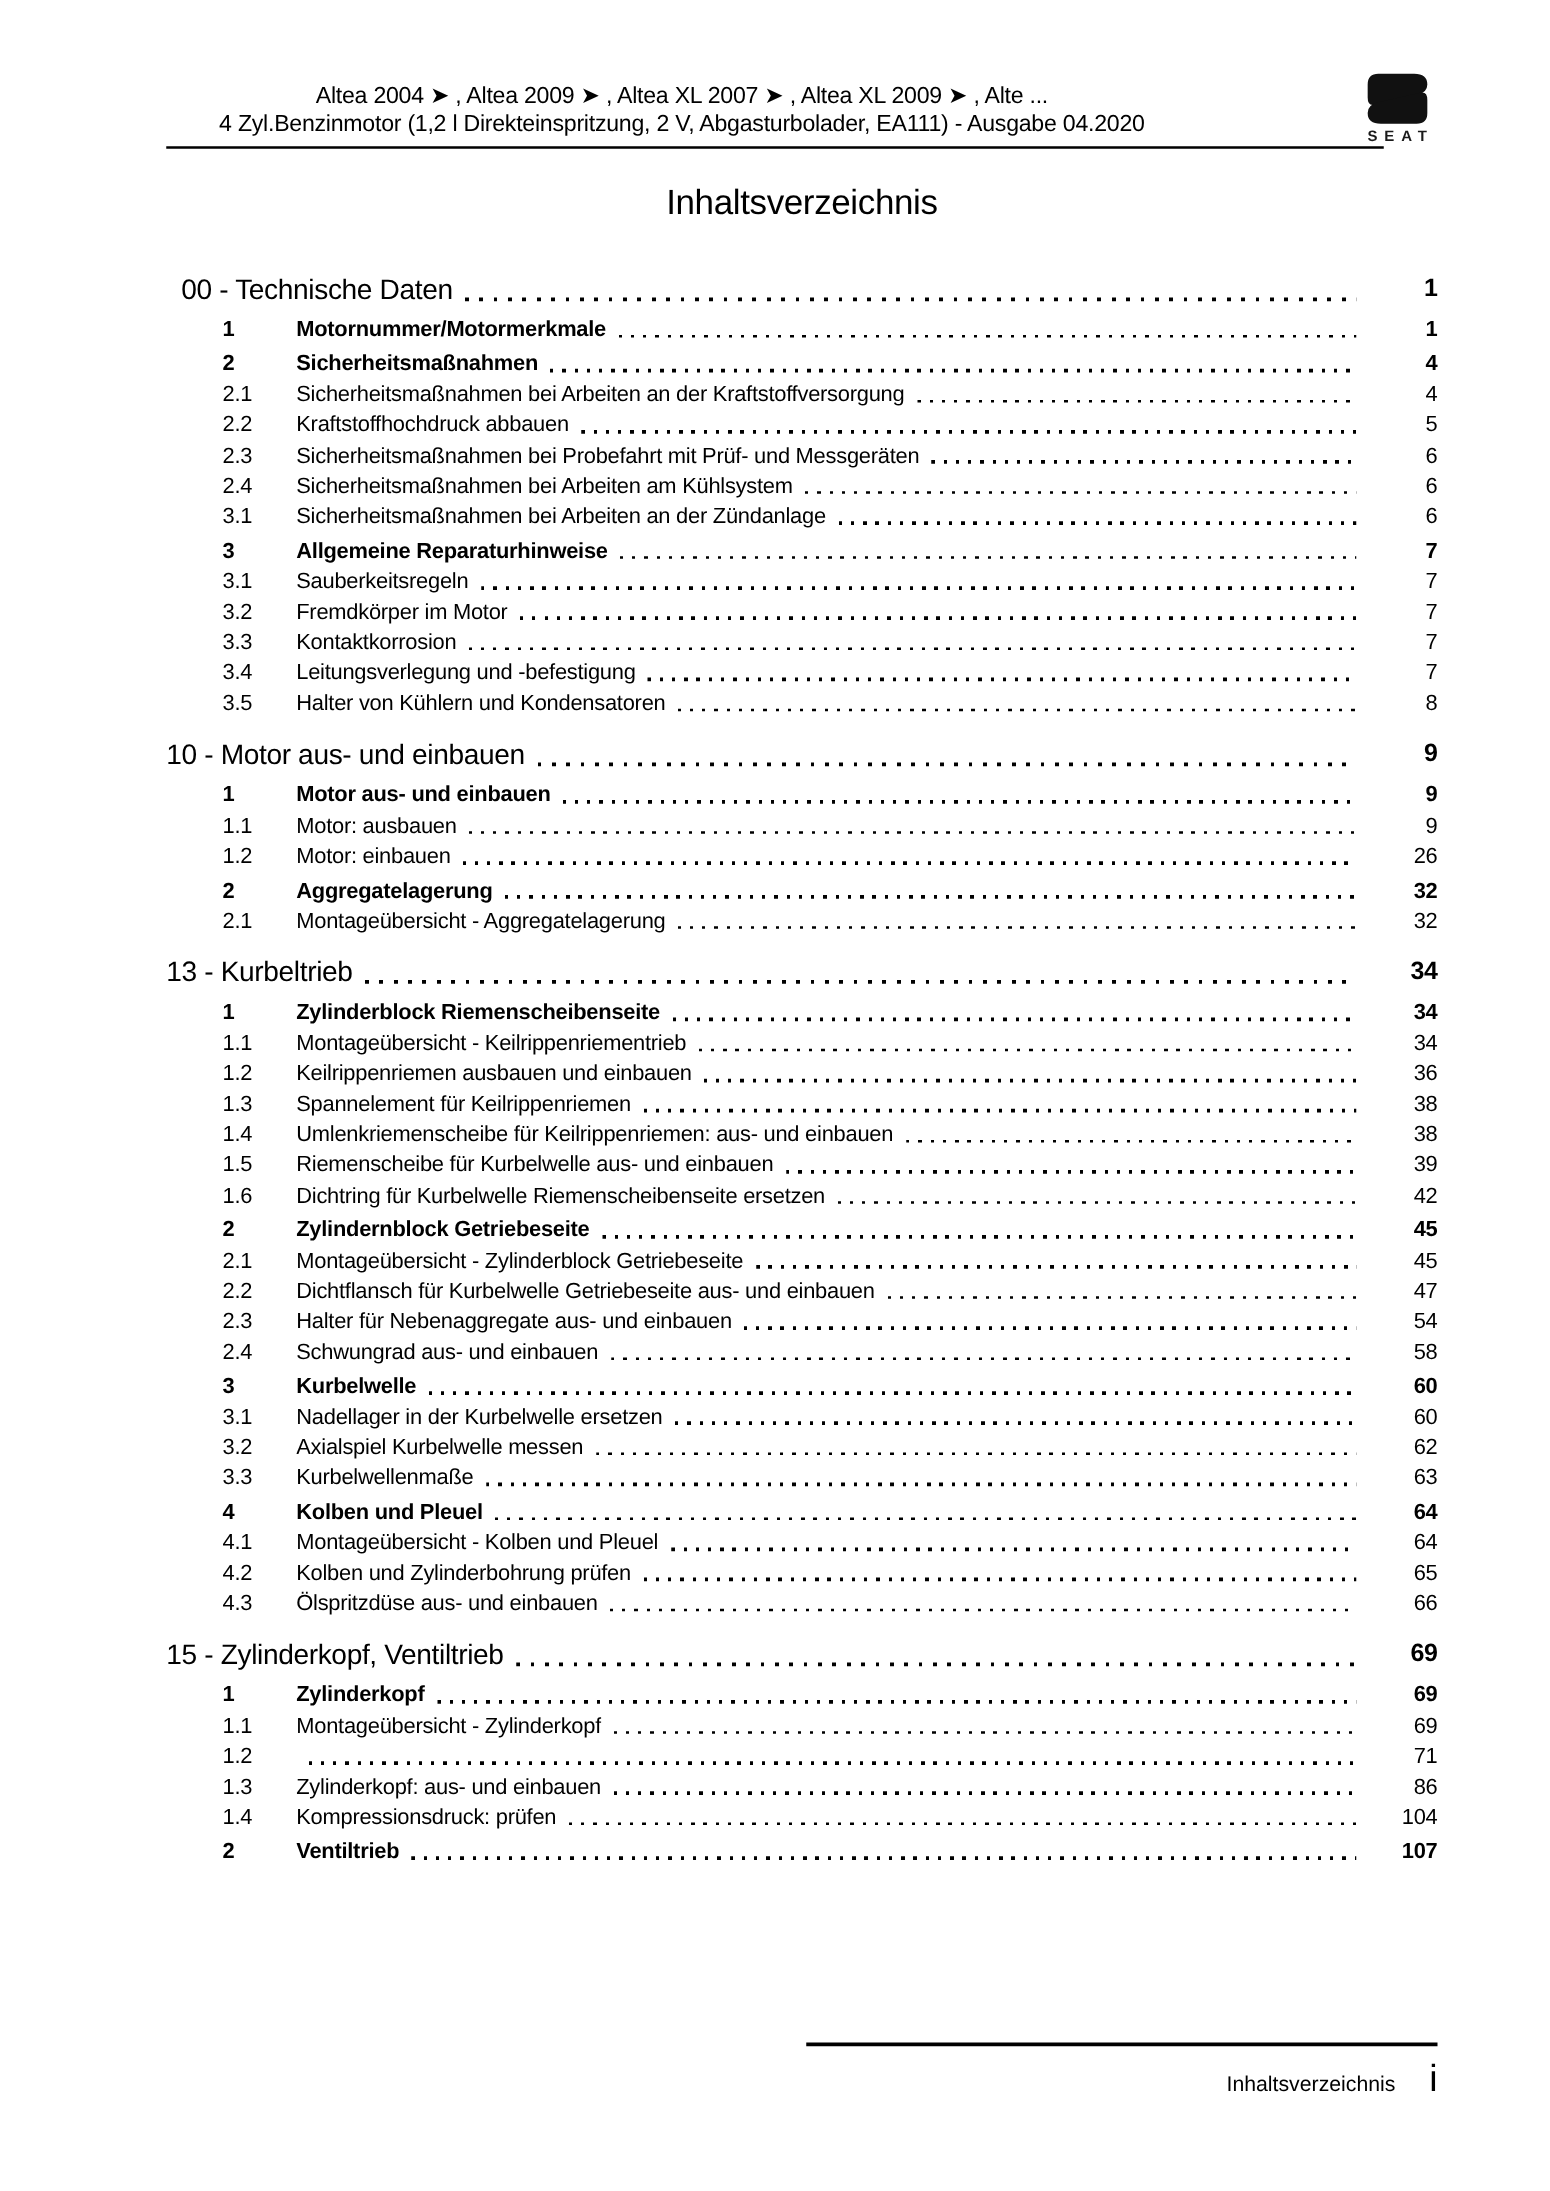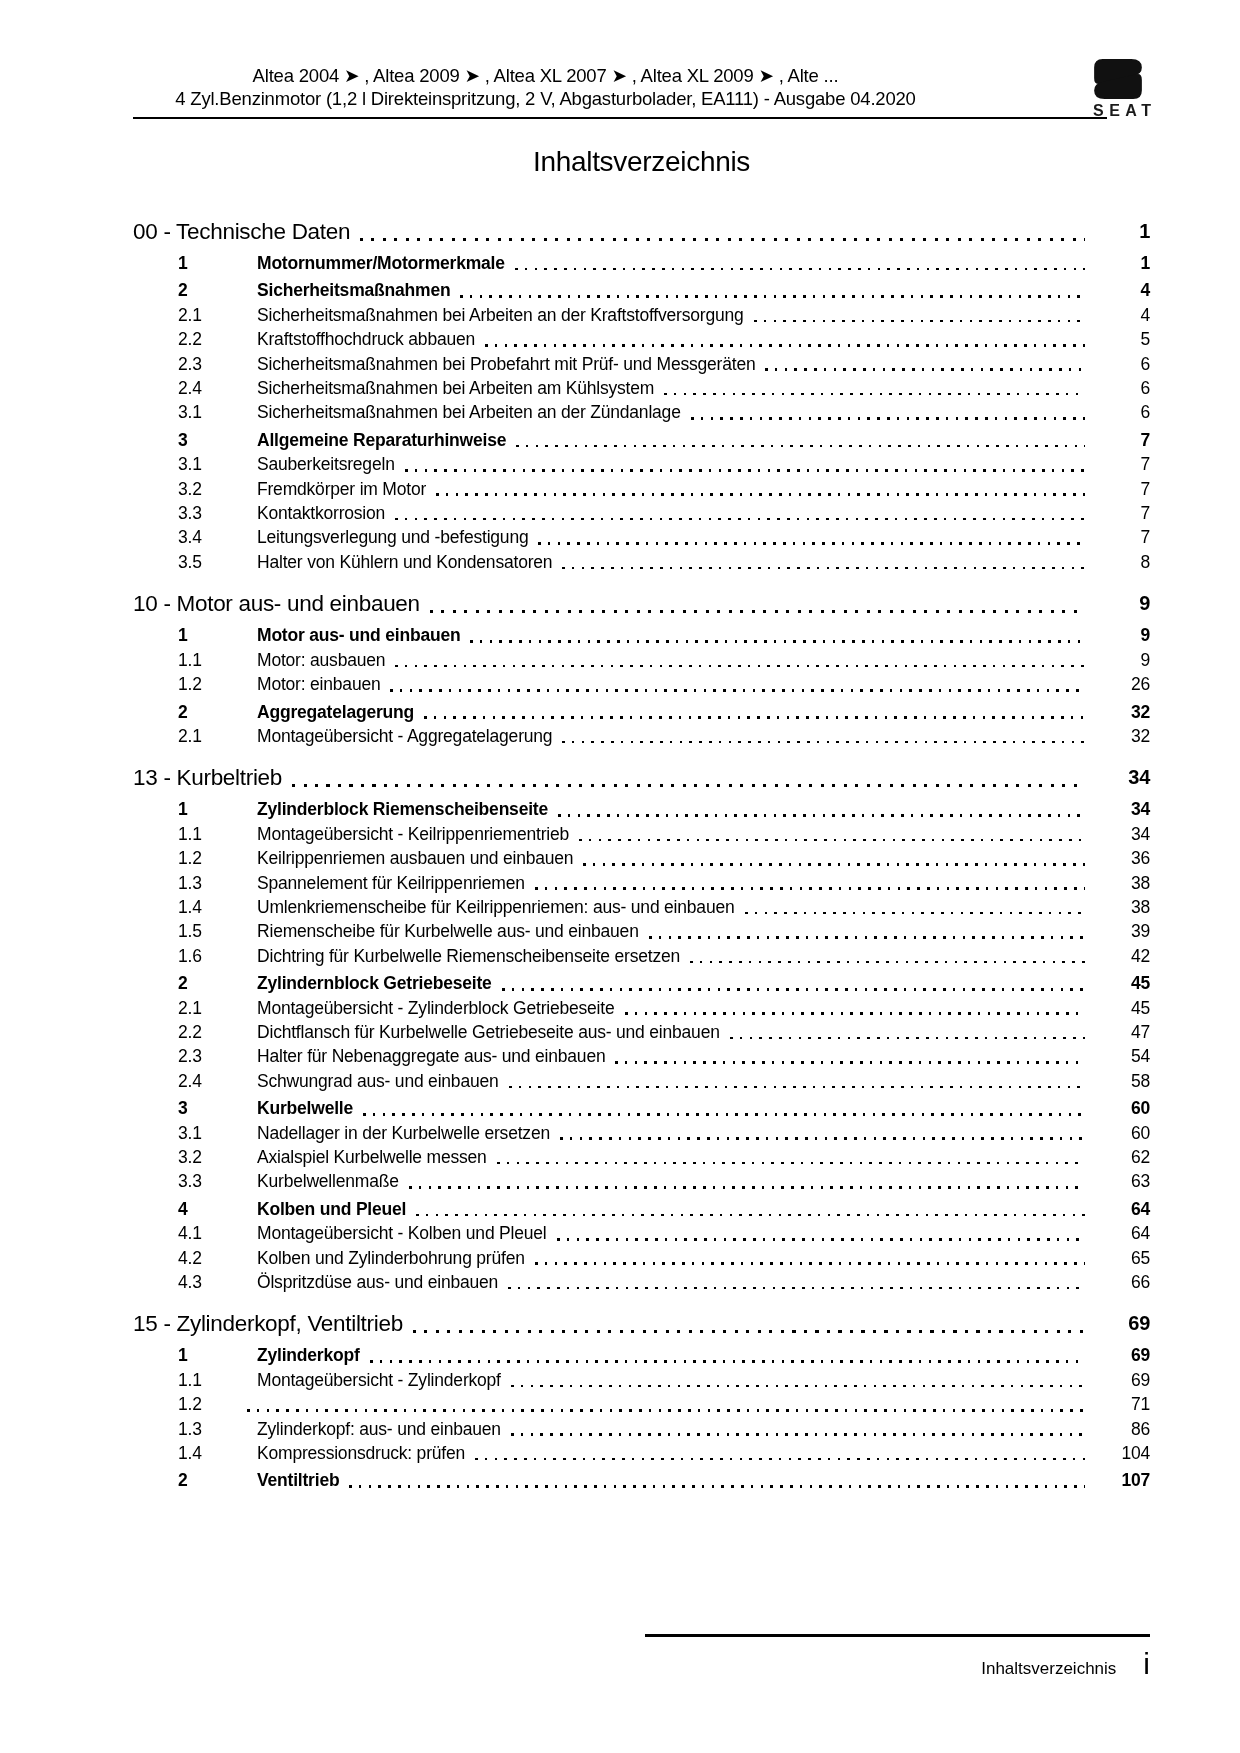--- a/index.html
+++ b/index.html
@@ -10,44 +10,44 @@
   }
   .page { position:relative; box-sizing:border-box; width:1240px; height:1753px;
           padding:64px 90px 0 133px; }
 
   
   .header { position:relative; }
   .header-text { text-align:center; padding-right:192px; font-size:18.5px; line-height:23px;
                  letter-spacing:-0.2px; white-space:nowrap; }
   .logo { position:absolute; right:2px; top:-6px; width:60px; text-align:center; }
   .logo svg { display:block; margin:0 auto; }
-  .logo .wordmark { font-size:16px; letter-spacing:5.5px; padding-left:5px; margin-top:2px;
+  .logo .wordmark { font-size:12px; letter-spacing:5.5px; padding-left:5px; margin-top:2px;
                     font-weight:bold; color:#1a1a1a; }
   .rule { border-top:2.5px solid #000; margin-top:7px; margin-right:43px; }
 
   
   .title { text-align:center; font-size:28px; margin-top:27px; letter-spacing:-0.3px; }
 
   
   .toc { margin-top:37px; }
   .row { display:flex; }
   .dots { flex:1; align-self:flex-end; height:2.6px; margin:0 10px 5px 10px;
           background:repeating-linear-gradient(90deg,#000 0 2.6px,transparent 2.6px 9.8px); }
   .pg { width:55px; text-align:right; flex:none; }
 
   .chapter { font-size:22.5px; line-height:33px; letter-spacing:-0.3px; margin-top:13px; }
-  .chapter:first-child { margin-top:0; }
+  .chapter:first-child { margin-top:0;margin-left:12px; }
   .chapter .dots { height:3.2px; margin-bottom:7px;
           background:repeating-linear-gradient(90deg,#000 0 3px,transparent 3px 11.5px); }
   .chapter .pg { font-size:20px; font-weight:bold; line-height:33px; }
 
   .entry { font-size:17.5px; line-height:24.4px; letter-spacing:-0.2px; }
   .entry.b { font-weight:bold; margin-top:3px; }
   .entry .num { flex:none; width:59px; margin-left:45px; }
-  .entry .etitle { flex:none; max-width:790px; white-space:nowrap; overflow:hidden;margin-left:20px; }
+  .entry .etitle { flex:none; max-width:790px; white-space:nowrap; overflow:hidden; }
   .entry.b .pg { font-weight:bold; }
 
   
   .footer { position:absolute; left:645px; right:90px; top:1634px;
             border-top:3px solid #000; }
   .footer-line { display:flex; justify-content:flex-end; align-items:baseline;
                  padding-top:12px; }
   .footer-label { font-size:17px; }
   .footer-page { font-size:30px; margin-left:27px; line-height:30px; }
 </style>

